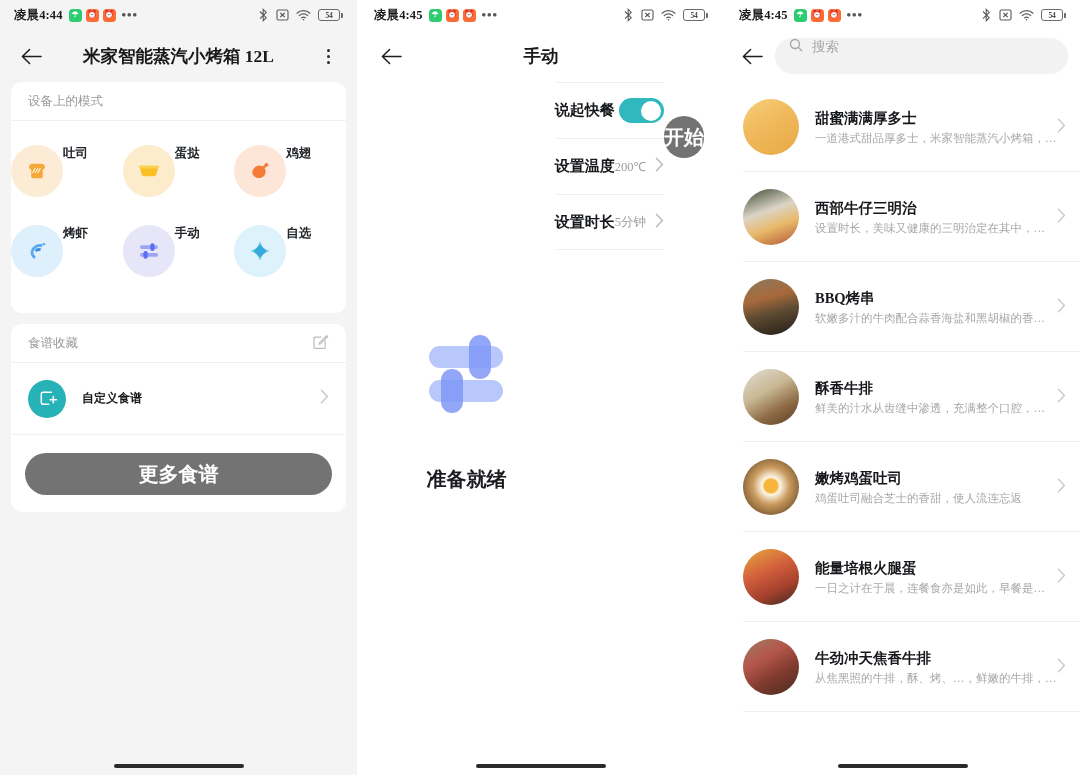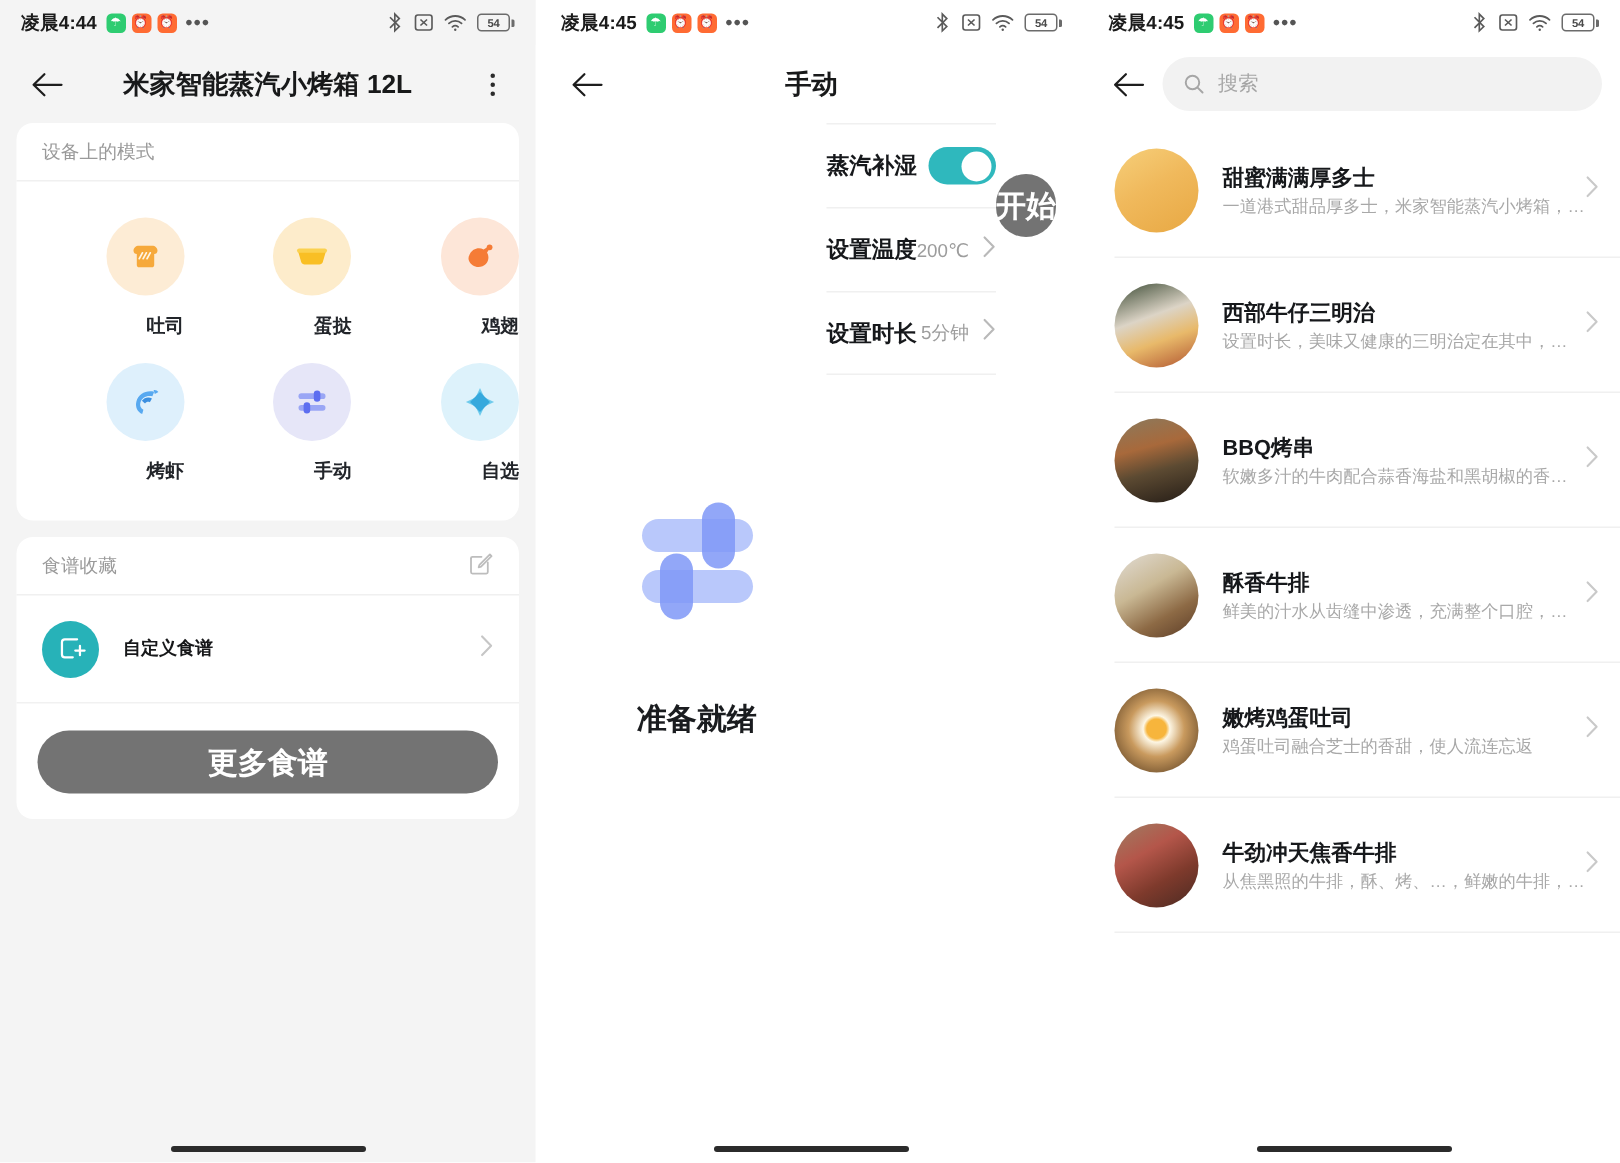--- a/index.html
+++ b/index.html
@@ -1,21 +1,21 @@
 <!DOCTYPE html>
 <html><head>
 <meta charset="utf-8">
 <style>
   * { box-sizing: border-box; margin: 0; padding: 0; }
   html, body {
     width: 1080px; height: 775px;
     font-family: "Liberation Sans", "DejaVu Sans", sans-serif;
     background: #ffffff; overflow: hidden;
   }
-  #root { width: 1080px; height: 586px; display: flex; position: relative; }
+  #root { width: 1080px; height: 586px; display: flex; position: relative; font-family: Liberation Serif, serif; }
 
   .panel { height: 775px; position: relative; overflow: hidden; }
   .p1 { width: 357px; background: #f4f4f4; }
   .p1-gap { width: 3px; height: 775px; background: #ffffff; }
   .p2 { width: 362px; background: #ffffff; }
   .p2-gap { width: 3px; height: 775px; background: #ffffff; }
   .p3 { width: 355px; background: #ffffff; }
 
   
   .statusbar {
@@ -58,21 +58,21 @@
   .card {
     background: #fff; border-radius: 11px; margin: 0 11px 11px 11px;
   }
   .card-head {
     height: 39px; display: flex; align-items: center; padding: 0 17px;
     font-size: 12.5px; color: #9a9a9a; border-bottom: 1px solid #f0f0f0;
   }
   .card-head .edit-icon { margin-left: auto; cursor: pointer; }
 
   .modes { display: flex; flex-wrap: wrap; padding: 14px 0 18px 0; }
-  .mode { width: 33.333%; display: flex; flex-direction: column; align-items: flex-end; padding: 10px 0 6px; cursor: pointer; }
+  .mode { width: 33.333%; display: flex; flex-direction: row; align-items: flex-start; padding: 10px 0 6px; cursor: pointer; }
   .mode-circle {
     width: 52px; height: 52px; border-radius: 50%;
     display: flex; align-items: center; justify-content: center; margin-bottom: 12px;
   }
   .mode-label { font-size: 12.5px; color: #22252a; font-weight: bold; }
 
   .recipe-row {
     height: 72px; display: flex; align-items: center; padding: 0 17px;
     border-bottom: 1px solid #f1f1f1; cursor: pointer;
   }
@@ -111,21 +111,21 @@
   .toggle .knob {
     position: absolute; top: 2.5px; right: 3px; width: 20px; height: 20px;
     border-radius: 50%; background: #fff;
   }
   .start-wrap { flex: none; padding: 34px 0 0 0; }
 
   
   .searchbar-row { height: 52px; display: flex; align-items: center; padding: 0 12px 0 10px; }
   .search-box {
     flex: 1; height: 36px; background: #f2f2f2; border-radius: 18px;
-    display: flex; align-items: center; padding: 0 14px; margin-left: 6px; cursor: text;
+    display: flex; align-items: flex-start; padding: 0 14px; margin-left: 6px; cursor: text;
   }
   .search-ph { font-size: 13.5px; color: #a6a6a6; margin-left: 9px; }
   .list { height: 723px; overflow: hidden; }
   .food-row { height: 90px; display: flex; align-items: center; padding: 0 14px 0 18px; cursor: pointer; position: relative; }
   .food-row::after {
     content: ""; position: absolute; left: 18px; right: 0; bottom: 0; height: 1px; background: #f0f0f0;
   }
   .thumb { width: 56px; height: 56px; border-radius: 50%; flex: none; margin-right: 16px; overflow: hidden; position: relative; }
   .food-txt { min-width: 0; flex: 1; }
   .food-title { font-size: 14.5px; font-weight: bold; color: #16181b; margin-bottom: 6px; }
@@ -354,21 +354,21 @@
             <rect x="18" y="56" width="74" height="22" rx="11" fill="#b9c8fb"></rect>
             <rect x="58" y="11" width="22" height="44" rx="11" fill="#7f98f7" opacity="0.85"></rect>
             <rect x="30" y="45" width="22" height="44" rx="11" fill="#7f98f7" opacity="0.85"></rect>
           </svg>
         </span>
         <span class="ready-text">准备就绪</span>
       </div>
 
       <div class="settings">
         <div class="set-row">
-          <span class="set-label">蒸汽补湿</span>
+          <span class="set-label">说起快餐</span>
           <span class="toggle">
               <span class="knob"></span>
             </span>
         </div>
         <div class="set-row">
           <span class="set-label">设置温度</span>
           <span class="set-value">200℃</span>
           <span class="chev" style="margin-left:0">
             <svg width="9" height="15" viewBox="0 0 9 15">
                 <path d="M1.4 1.3L7.4 7.5l-6 6.2" fill="none" stroke="#b9b9b9" stroke-width="1.4" stroke-linecap="round" stroke-linejoin="round"></path>
@@ -491,20 +491,30 @@
         <span class="thumb" style="background:radial-gradient(circle at 50% 48%,#f7b53c 0%,#f7b53c 16%,#fdf6e4 22%,#c99a5e 46%,#8f6a3e 70%,#6d6a68 100%)"></span>
         <span class="food-txt">
           <span class="food-title">嫩烤鸡蛋吐司</span>
           <span class="food-desc">鸡蛋吐司融合芝士的香甜，使人流连忘返</span>
         </span>
         <span class="food-chev"><svg width="9" height="15" viewBox="0 0 9 15">
               <path d="M1.4 1.3L7.4 7.5l-6 6.2" fill="none" stroke="#c9c9c9" stroke-width="1.4" stroke-linecap="round" stroke-linejoin="round"></path>
             </svg></span>
       </div>
 
+      <div class="food-row">
+        <span class="thumb" style="background:linear-gradient(155deg,#e8a93c 0%,#d2603c 40%,#a3402c 70%,#3b2a21 100%)"></span>
+        <span class="food-txt">
+          <span class="food-title">能量培根火腿蛋</span>
+          <span class="food-desc">一日之计在于晨，连餐食亦是如此，早餐是…</span>
+        </span>
+        <span class="food-chev"><svg width="9" height="15" viewBox="0 0 9 15">
+              <path d="M1.4 1.3L7.4 7.5l-6 6.2" fill="none" stroke="#c9c9c9" stroke-width="1.4" stroke-linecap="round" stroke-linejoin="round"></path>
+            </svg></span>
+      </div>
 
 
       <div class="food-row">
         <span class="thumb" style="background:linear-gradient(150deg,#9d7e63 0%,#b4564a 35%,#7e3a2c 65%,#4a2a22 100%)"></span>
         <span class="food-txt">
           <span class="food-title">牛劲冲天焦香牛排</span>
           <span class="food-desc">从焦黑照的牛排，酥、烤、…，鲜嫩的牛排，…</span>
         </span>
         <span class="food-chev"><svg width="9" height="15" viewBox="0 0 9 15">
               <path d="M1.4 1.3L7.4 7.5l-6 6.2" fill="none" stroke="#c9c9c9" stroke-width="1.4" stroke-linecap="round" stroke-linejoin="round"></path>

